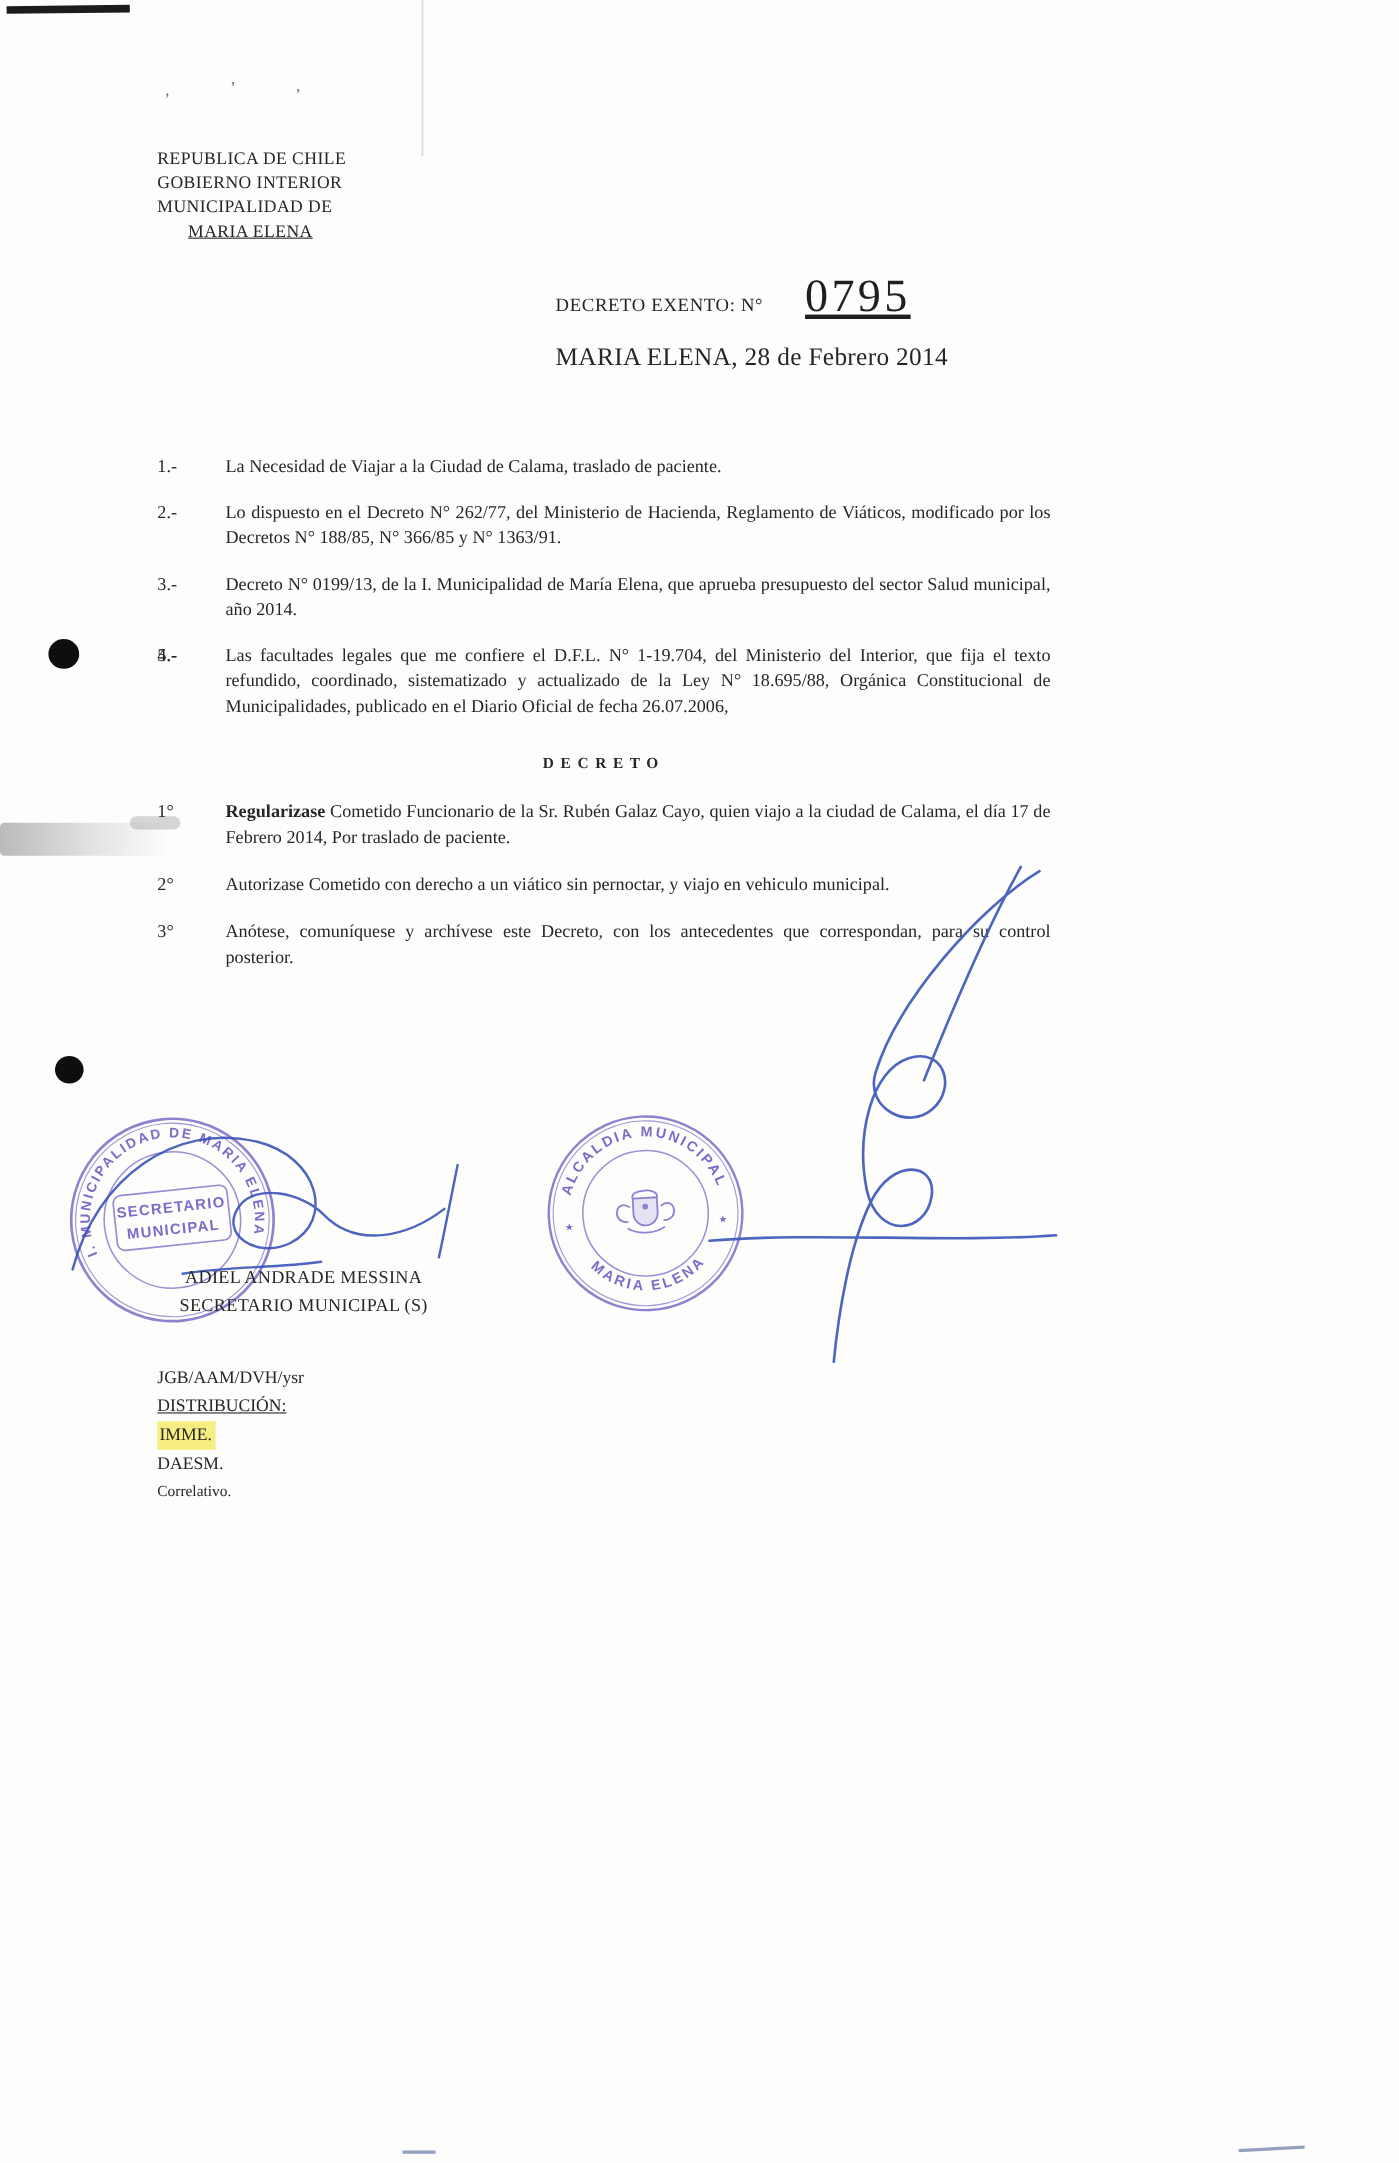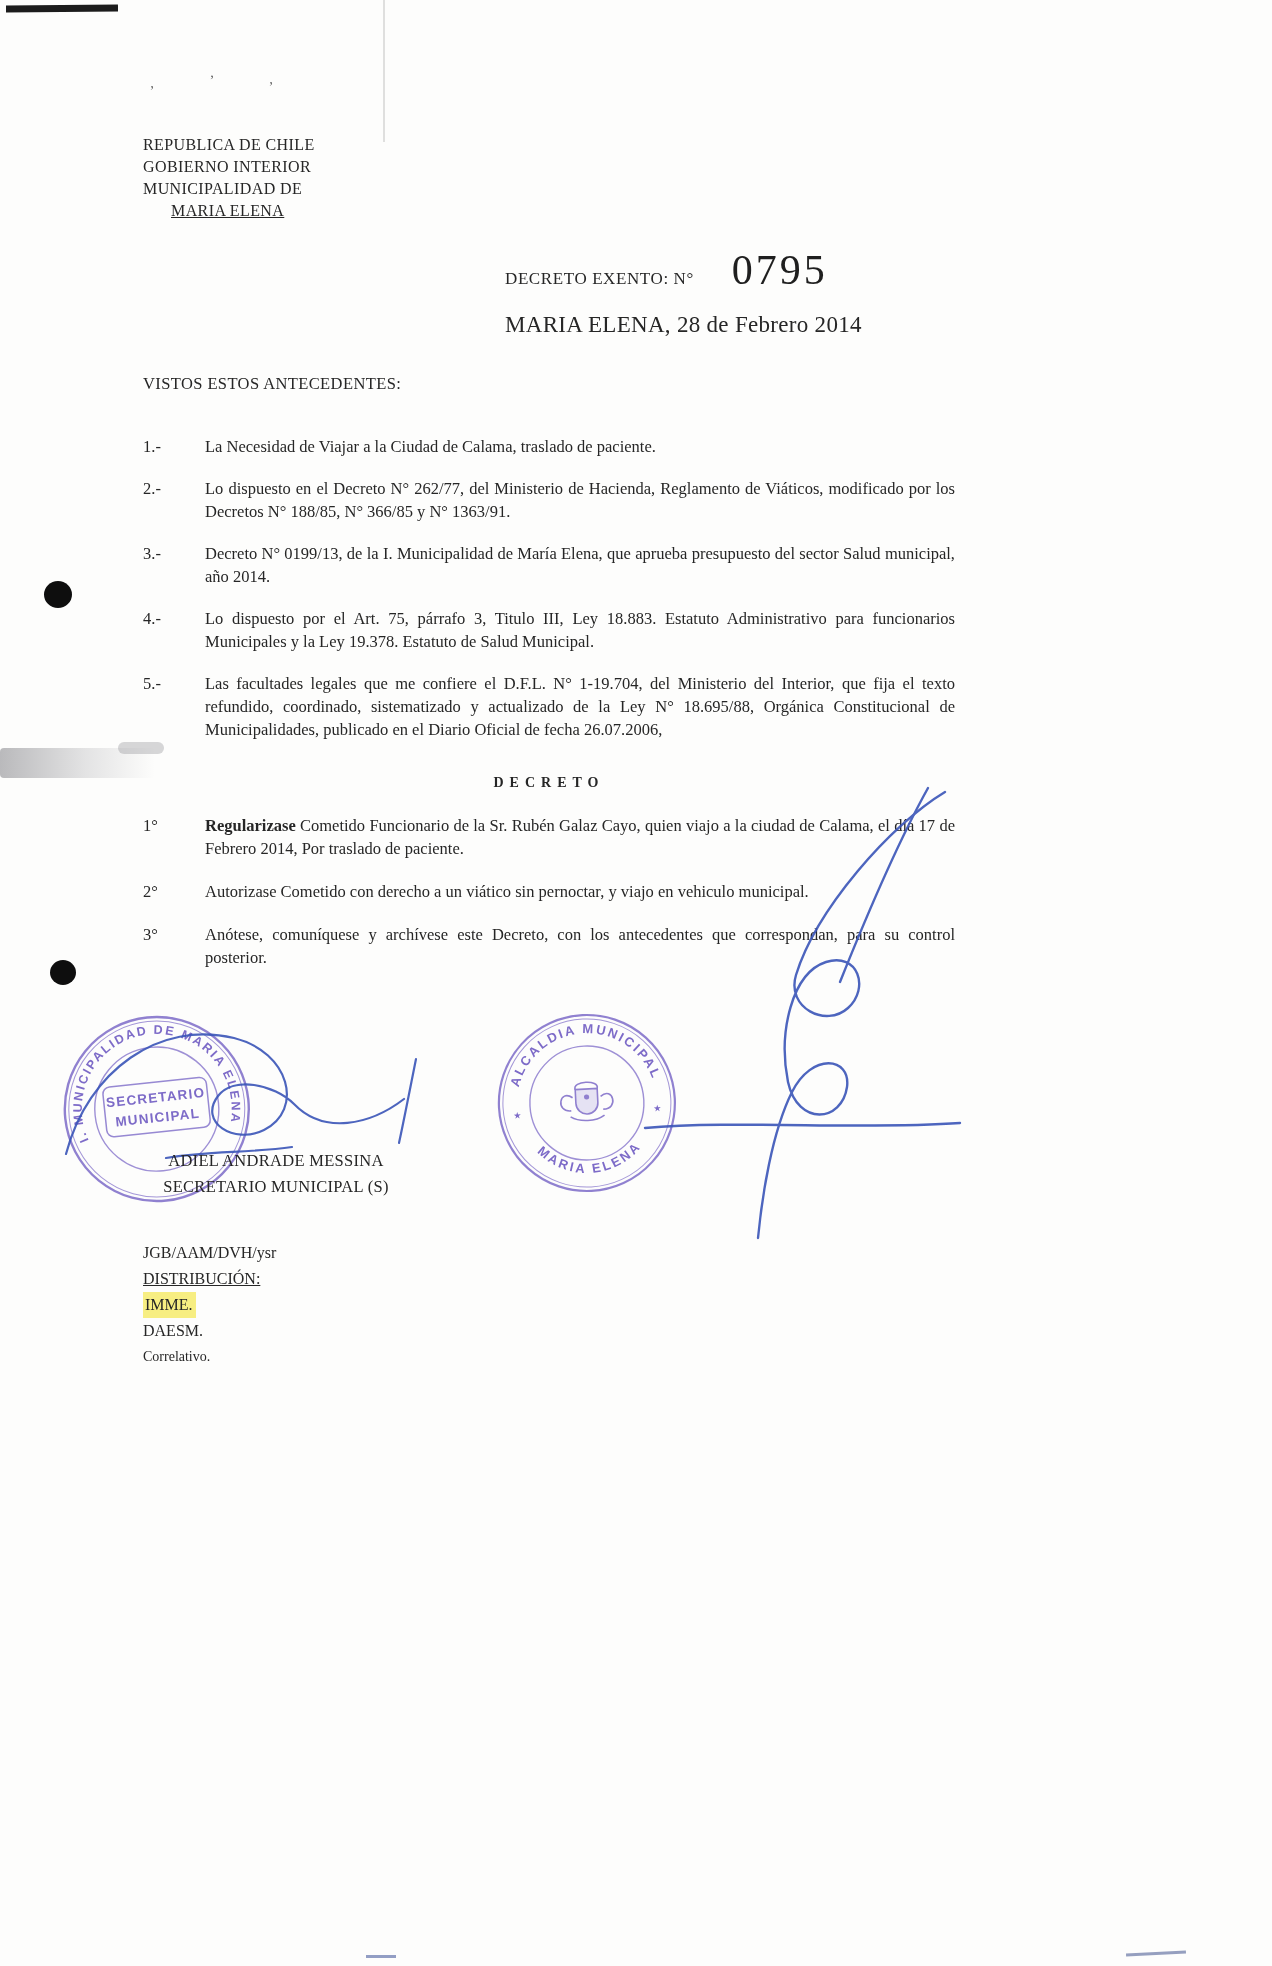--- a/index.html
+++ b/index.html
@@ -24,21 +24,21 @@
   .bottommark2{position:absolute;left:1126px;top:1952px;width:60px;height:3px;background:rgba(45,65,130,.5);transform:rotate(-3deg);}
 
   
   .letterhead{position:absolute;left:143px;top:134px;font-size:16px;line-height:22px;letter-spacing:.4px;}
   .letterhead .indent{padding-left:28px;}
   .letterhead .uline{text-decoration:underline;}
 
   
   .decree-line{position:absolute;left:505px;top:246px;display:flex;align-items:baseline;justify-content:center;}
   .decree-label{font-size:17px;letter-spacing:.6px;}
-  .decree-number{font-size:42px;letter-spacing:3px;margin-left:38px;color:#1f1f1f;}
+  .decree-number{font-size:42px;letter-spacing:3px;margin-left:38px;color:#1f1f1f;text-decoration:underline;}
   .dateline{position:absolute;left:505px;top:312px;font-size:23px;letter-spacing:.3px;text-align:center;}
 
   
   .main{position:absolute;left:143px;top:372px;width:812px;font-size:16.5px;line-height:23px;}
   .vistos-heading{letter-spacing:.4px;}
   .item{position:relative;padding-left:62px;margin-top:19px;text-align:justify;}
   .item.first{margin-top:40px;}
   .item .num{position:absolute;left:0;top:0;}
   .decreto-heading{margin-top:30px;font-weight:bold;letter-spacing:6px;font-size:14px;text-align:center;}
   .ditem{position:relative;padding-left:62px;margin-top:20px;text-align:justify;}
@@ -82,37 +82,35 @@
     <div class="indent uline">MARIA ELENA</div>
   </div>
 
   <div class="decree-line">
     <span class="decree-label">DECRETO EXENTO:   N°</span>
     <span class="decree-number">0795</span>
   </div>
   <div class="dateline">MARIA ELENA,  28 de Febrero  2014</div>
 
   <div class="main">
-    <div class="vistos-heading">VISTOS ESTOS ANTECEDENTES:</div>
 
     <div class="item first">
       <span class="num">1.-</span>
       <span>La Necesidad de Viajar a la Ciudad de Calama, traslado de paciente.</span>
     </div>
     <div class="item">
       <span class="num">2.-</span>
       <span>Lo dispuesto en el Decreto N° 262/77, del Ministerio de Hacienda, Reglamento de Viáticos, modificado por los Decretos  N° 188/85,  N° 366/85 y N° 1363/91.</span>
     </div>
     <div class="item">
       <span class="num">3.-</span>
       <span>Decreto N° 0199/13, de la I. Municipalidad de María Elena, que aprueba presupuesto del sector  Salud municipal, año 2014.</span>
     </div>
     <div class="item">
       <span class="num">4.-</span>
-      <span>Lo dispuesto por el Art. 75, párrafo 3, Titulo III, Ley 18.883. Estatuto Administrativo para funcionarios Municipales y la Ley 19.378. Estatuto de Salud Municipal.</span>
     </div>
     <div class="item">
       <span class="num">5.-</span>
       <span>Las facultades legales que me confiere el D.F.L. N° 1-19.704, del Ministerio del Interior, que fija el texto refundido, coordinado, sistematizado y actualizado de la Ley N° 18.695/88, Orgánica Constitucional de Municipalidades, publicado en el Diario Oficial de fecha 26.07.2006,</span>
     </div>
 
     <div class="decreto-heading">DECRETO</div>
 
     <div class="ditem">
       <span class="num">1°</span>

